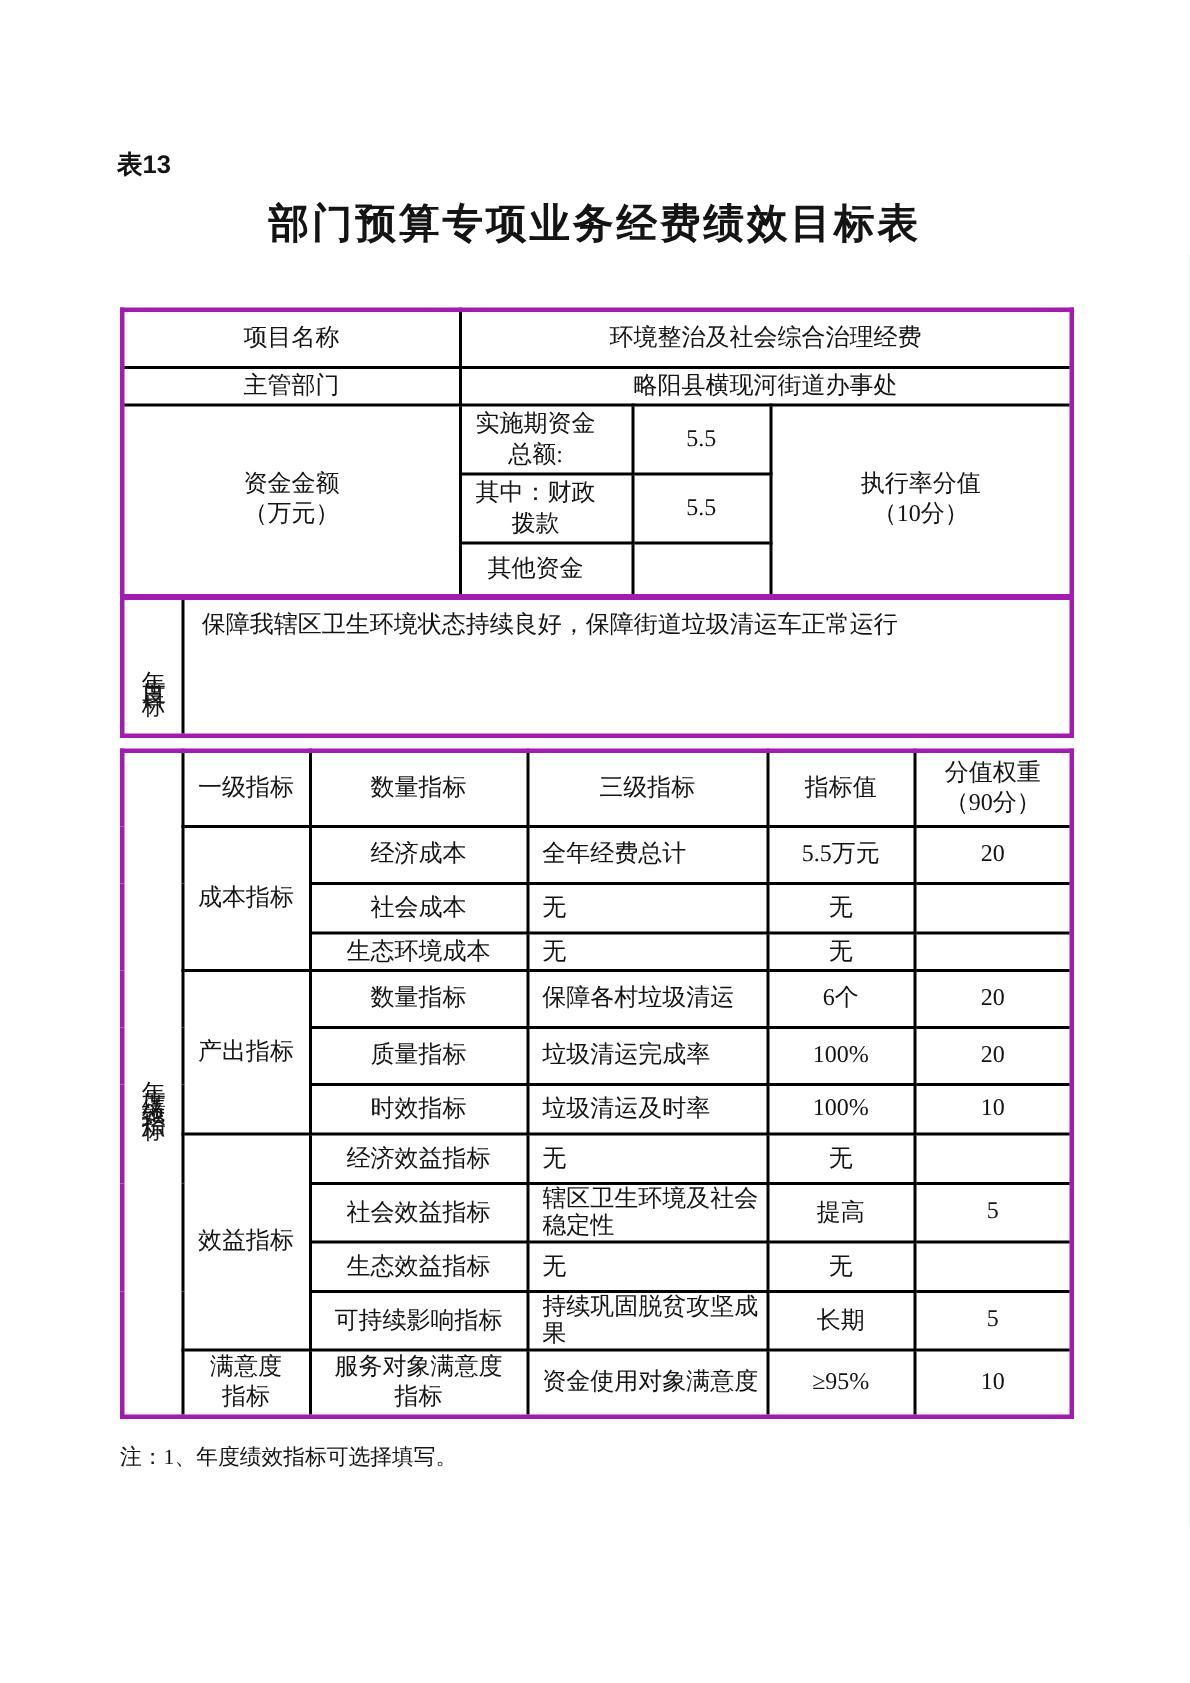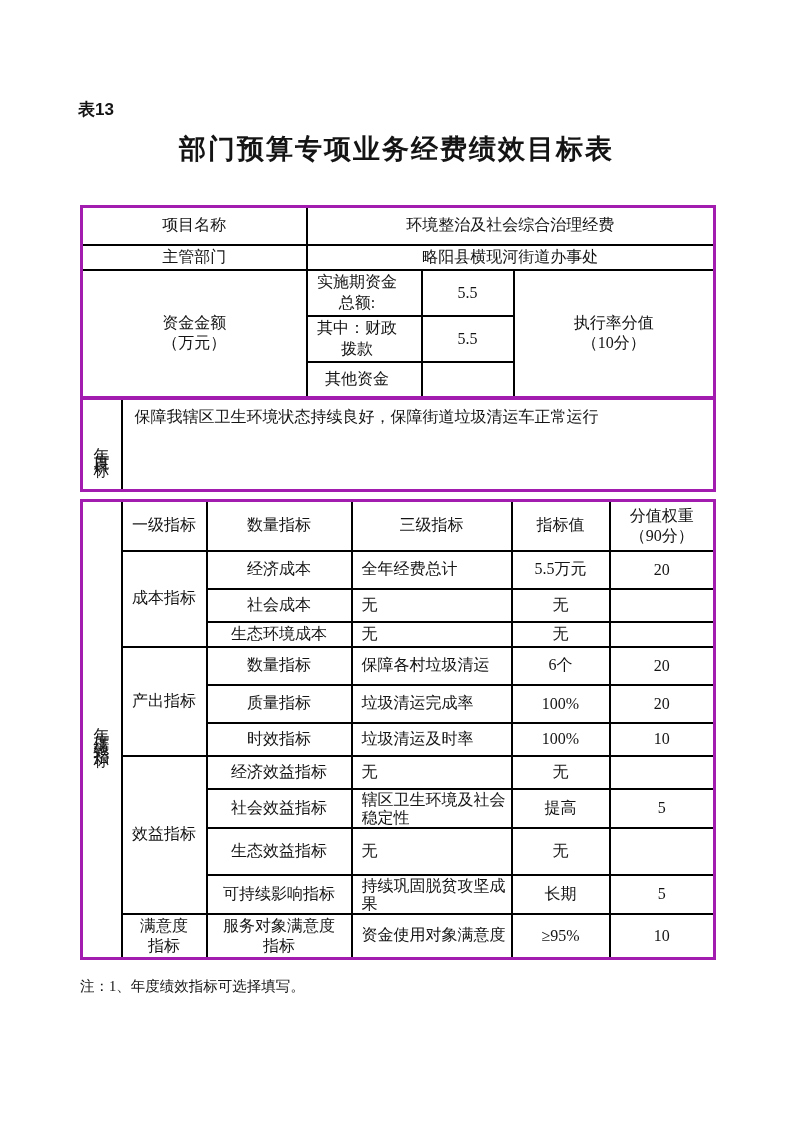--- a/index.html
+++ b/index.html
@@ -203,21 +203,21 @@
         <td></td>
       </tr>
       <tr style="height:38px">
         <td>社会效益指标</td>
         <td class="left-al">
           <div class="clip2">辖区卫生环境及社会稳定性</div>
         </td>
         <td>提高</td>
         <td>5</td>
       </tr>
-      <tr style="height:47px">
+      <tr style="height:33px">
         <td>生态效益指标</td>
         <td class="left-al">无</td>
         <td>无</td>
         <td></td>
       </tr>
       <tr style="height:37px">
         <td>可持续影响指标</td>
         <td class="left-al">
           <div class="clip2">持续巩固脱贫攻坚成果</div>
         </td>

